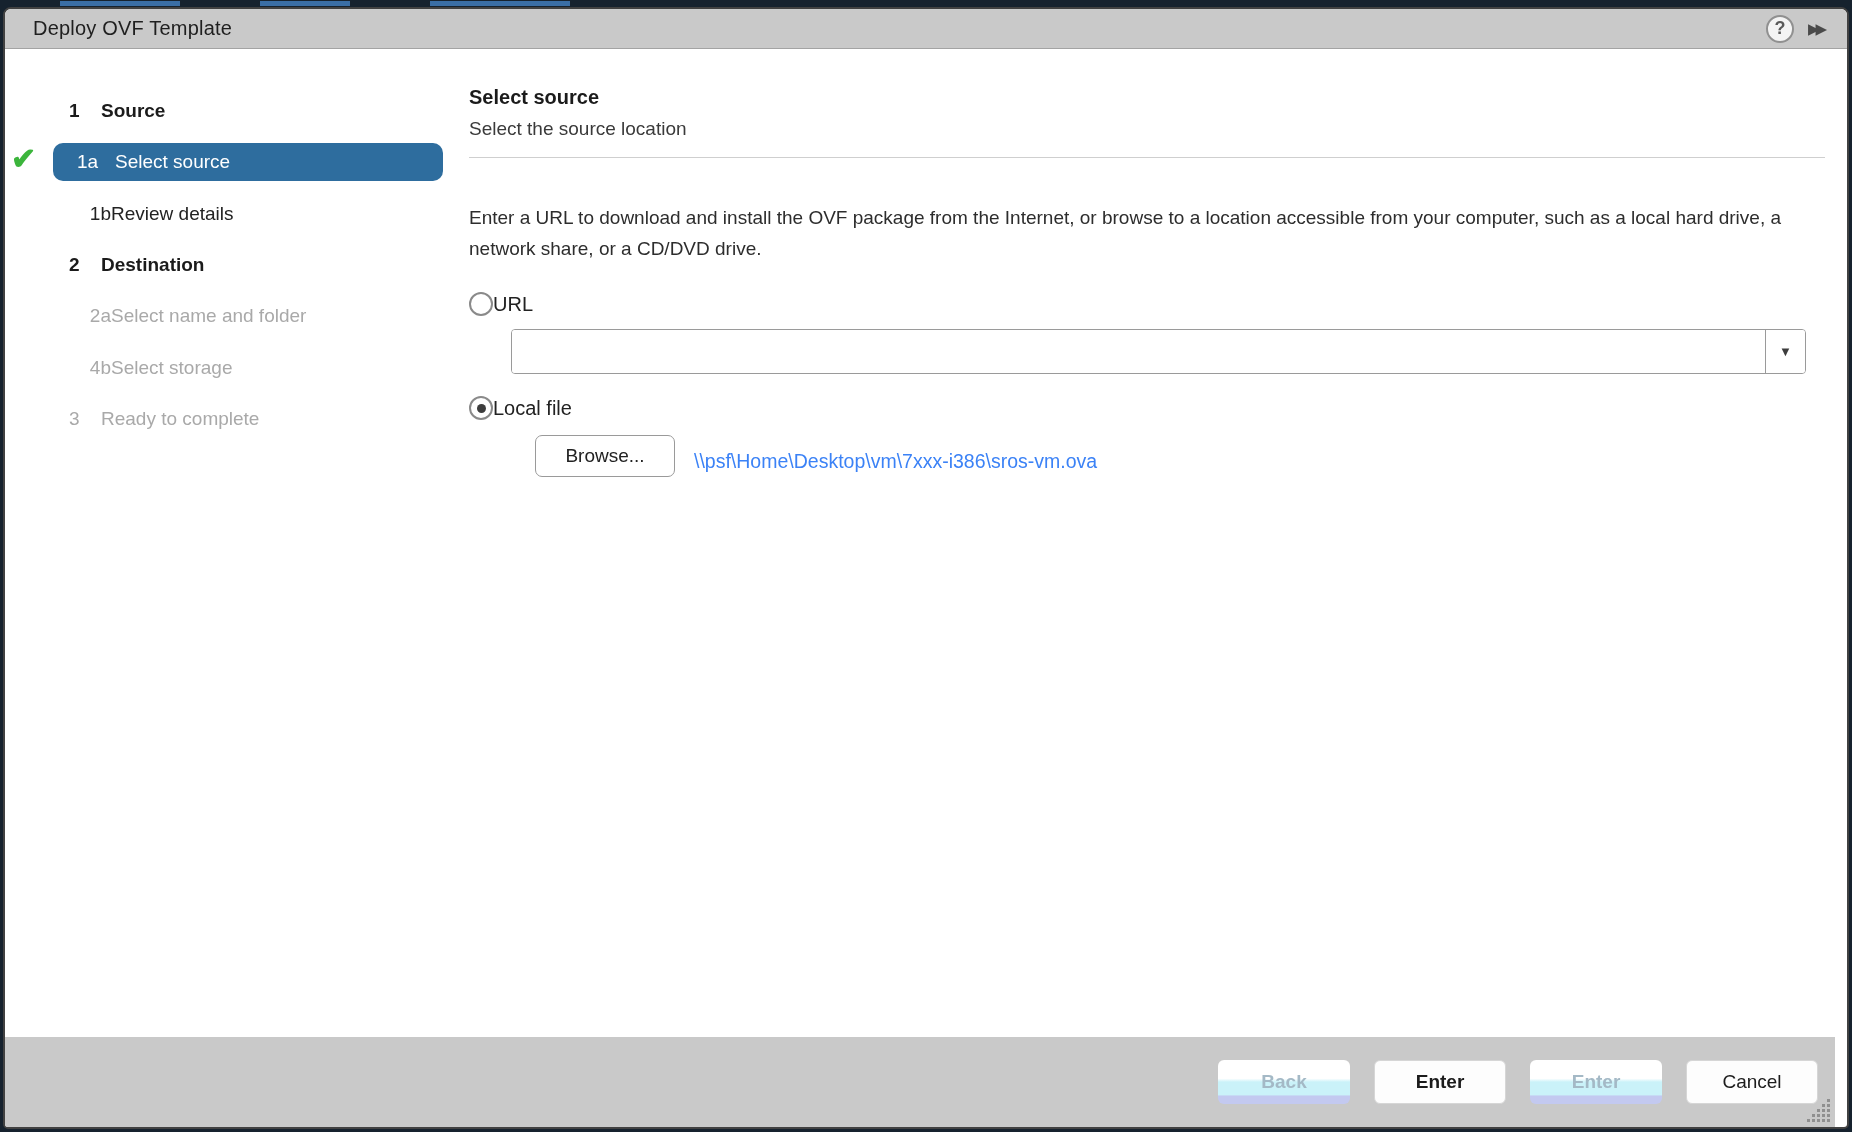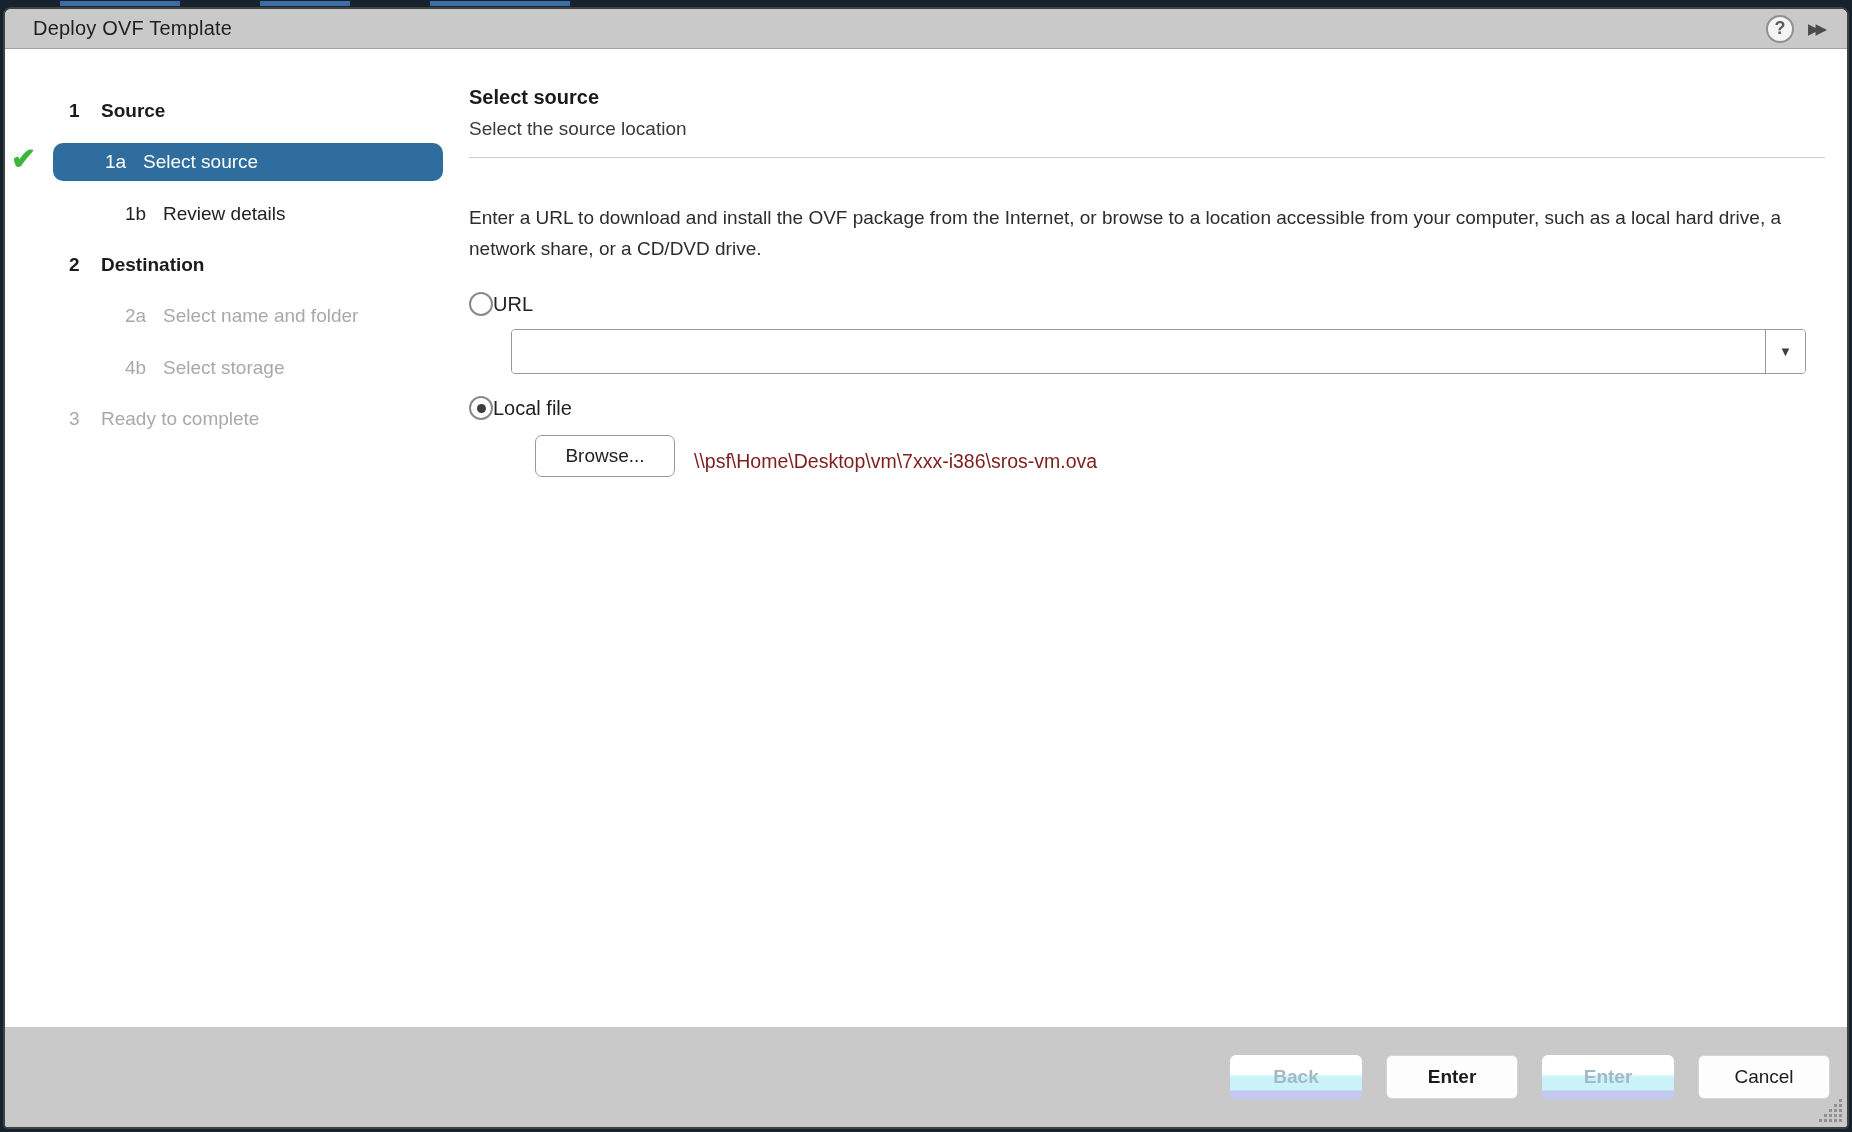--- a/index.html
+++ b/index.html
@@ -50,29 +50,29 @@
     position: absolute; top: 53px; left: 0; right: 0; bottom: 90px;
     background: #ffffff; display: flex;
   }
 
   
   .sidebar { width: 456px; padding-top: 24px; position: relative; flex-shrink: 0; }
   .step-row { display: flex; align-items: center; font-size: 19px; color: #222; position: relative; }
   .step-row .num { flex-shrink: 0; }
   .row-section { height: 50px; padding-left: 64px; font-weight: bold; color: #1b1b1b; }
   .row-section .num { width: 32px; }
-  .row-step { height: 52px; padding-left: 120px; }
+  .row-step { height: 52px; padding-left: 68px; text-align: right; }
   .row-step .num { width: 38px; }
   .row-disabled { color: #a9a9a9; font-weight: normal; }
   .row-current { height: 52px; padding-left: 0; }
   .pill {
     margin-left: 48px; width: 390px; height: 38px;
     background: var(--accent-blue, #2e6d9e);
     border-radius: 10px; color: #ffffff;
-    display: flex; align-items: center; padding-left: 52px;
+    display: flex; align-items: center; padding-left: 24px;
     font-size: 19px; cursor: pointer;
   }
   .pill .num { width: 38px; }
   .check {
     position: absolute; left: 6px; top: 8px;
     color: var(--check-green, #3cb53c);
     font-size: 30px; font-weight: bold; line-height: 1;
   }
 
   
@@ -111,25 +111,25 @@
     background: #fff; cursor: pointer; color: #3d3d3d; font-size: 13px;
   }
 
   .browse-row { display: flex; align-items: center; gap: 19px; margin: 15px 0 0 42px; padding-left: 24px; }
   .btn-browse {
     width: 140px; height: 42px;
     border: 1px solid #9a9a9a; border-radius: 7px;
     background: #ffffff; font-size: 19px; color: #222;
     font-family: "Liberation Sans", sans-serif; cursor: pointer;
   }
-  .file-path { font-size: 19.5px; color: #7f1d1d; margin-top: 11px; }
+  .file-path { font-size: 19.5px; color: #3b82f6; margin-top: 11px; }
 
   
   .footer {
-    position: absolute; left: 0; right: 0; bottom: 0; height: 100px;
+    position: absolute; left: 0; right: 12px; bottom: 0; height: 90px;
     background: var(--titlebar-gray, #c9c9c9);
     display: flex; align-items: center; justify-content: flex-end;
     gap: 24px; padding-right: 17px;
   }
   .btn {
     width: 132px; height: 44px; border-radius: 6px;
     font-size: 19px; font-family: "Liberation Sans", sans-serif;
     border: 1px solid #d6d6d6; background: #fdfdfd; color: #1c1c1c;
     cursor: pointer;
   }

